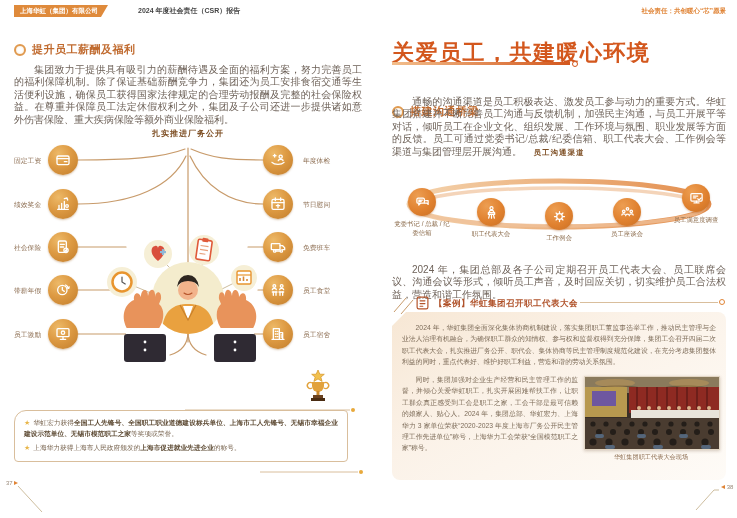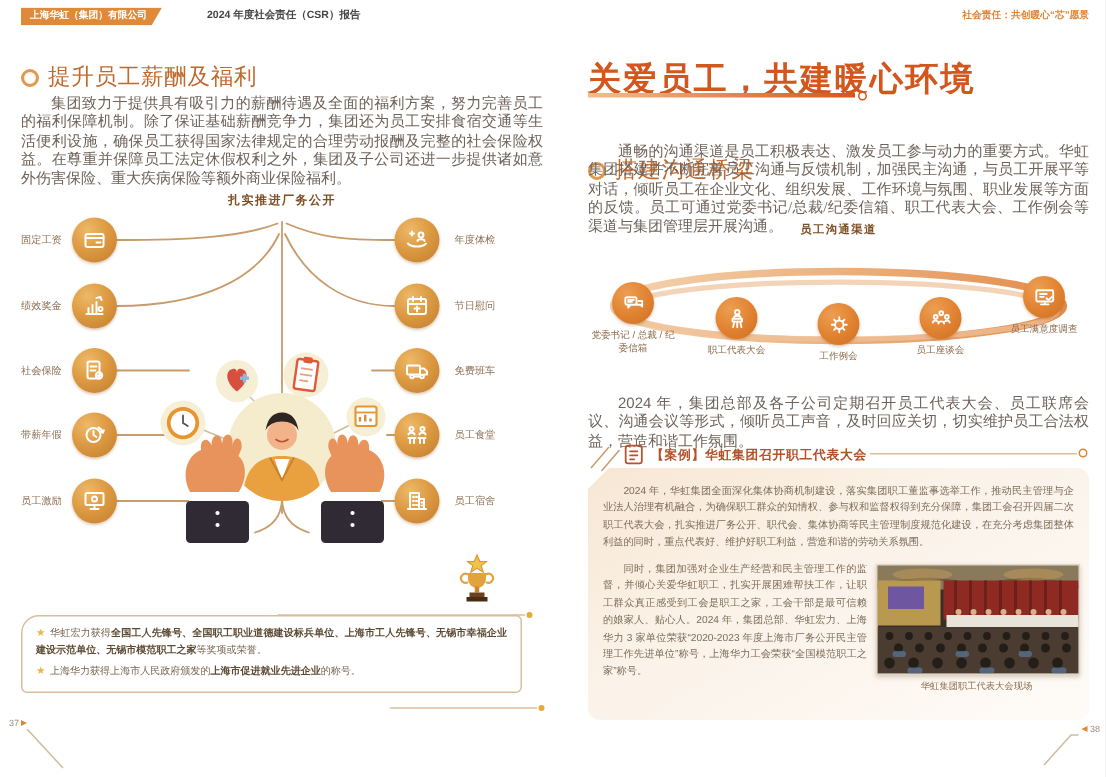--- a/index.html
+++ b/index.html
@@ -9,21 +9,21 @@
   
   .company-tab{background:#DF8A3B;color:#fff;font-size:6.5px;font-weight:bold;line-height:12px;
                text-align:center;padding:0 10px 0 6px;
                clip-path:polygon(0 0,100% 0,calc(100% - 7px) 100%,0 100%);}
   .report-title{font-size:7px;font-weight:bold;color:#454545;line-height:12px;}
   .chapter{font-size:6.5px;font-weight:bold;color:#E08436;line-height:12px;}
   
   .sec-head{display:flex;align-items:center;gap:6px;}
   .ring{width:8px;height:8px;border:2.5px solid #E09A50;border-radius:50%;box-sizing:content-box;
         background:radial-gradient(circle,#fff 40%,#f7e3c8 100%);}
-  .sec-title{font-size:15px;font-weight:normal;color:#C06A2E;letter-spacing:.5px;}
+  .sec-title{font-size:11px;font-weight:bold;color:#C06A2E;letter-spacing:.5px;}
   .main-title{font-size:22px;font-weight:bold;color:#D3571D;letter-spacing:1.5px;}
   .title-underline{height:2.5px;background:linear-gradient(90deg,#F2BE8C,#D3571D);}
   .title-dot{width:4px;height:4px;border:1.5px solid #D3571D;border-radius:50%;background:#fff;}
   
   .para{font-size:10px;line-height:12.4px;text-align:justify;text-indent:2em;color:#6e6259;}
   .para-sm{font-size:6.8px;line-height:11.4px;text-align:justify;text-indent:2em;color:#7d6c59;}
   
   .diag-title{font-size:8px;font-weight:bold;color:#7d4e23;text-align:center;letter-spacing:1px;}
   .gcircle{width:30px;height:30px;border-radius:50%;
            background:radial-gradient(circle at 35% 28%,#EDB968 0%,#DD9A43 45%,#C17C2B 100%);

